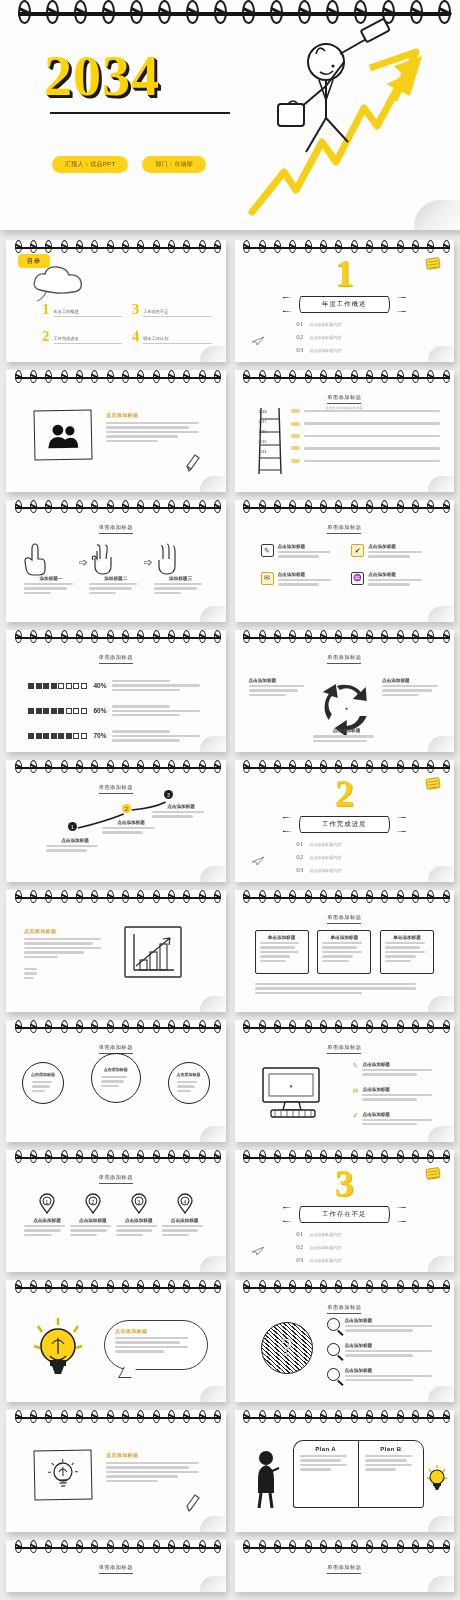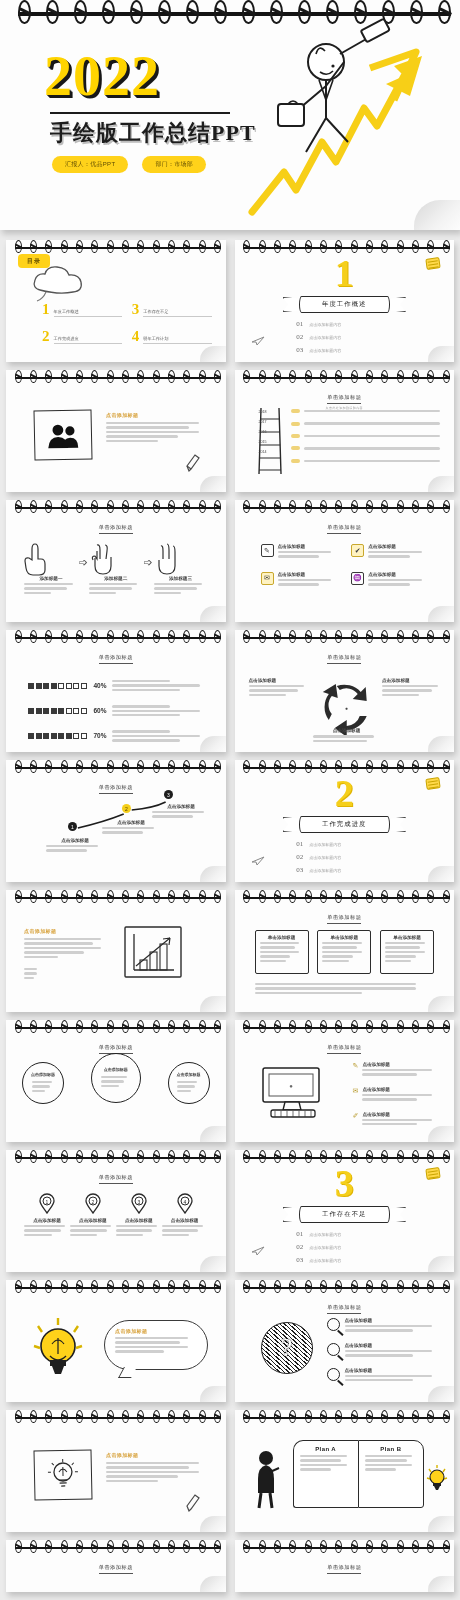--- a/index.html
+++ b/index.html
@@ -246,23 +246,22 @@
         <div class="ring"></div>
           <div class="ring"></div>
         <div class="ring"></div>
           <div class="ring"></div>
         <div class="ring"></div>
           <div class="ring"></div>
       </div>
     </div>
 
     <div class="hero-inner">
-      <div class="year">2022</div>
+      <div class="year">2034</div>
       <div class="rule"></div>
-      <div class="subtitle">手绘版工作总结PPT</div>
       <div class="badges">
         <div class="badge">汇报人：优品PPT</div>
         <div class="badge">部门：市场部</div>
       </div>
 
       <div class="hero-art">
         <svg width="210" height="200" viewBox="0 0 210 200">
 
           <polyline points="8,190 40,150 52,168 78,120 92,140 120,86 133,104 160,54" fill="none" stroke="#f7cf17" stroke-width="7" stroke-linecap="round" stroke-linejoin="round"></polyline>
           <polygon points="160,54 142,62 166,74 178,34 150,44" fill="#f7cf17"></polygon>

